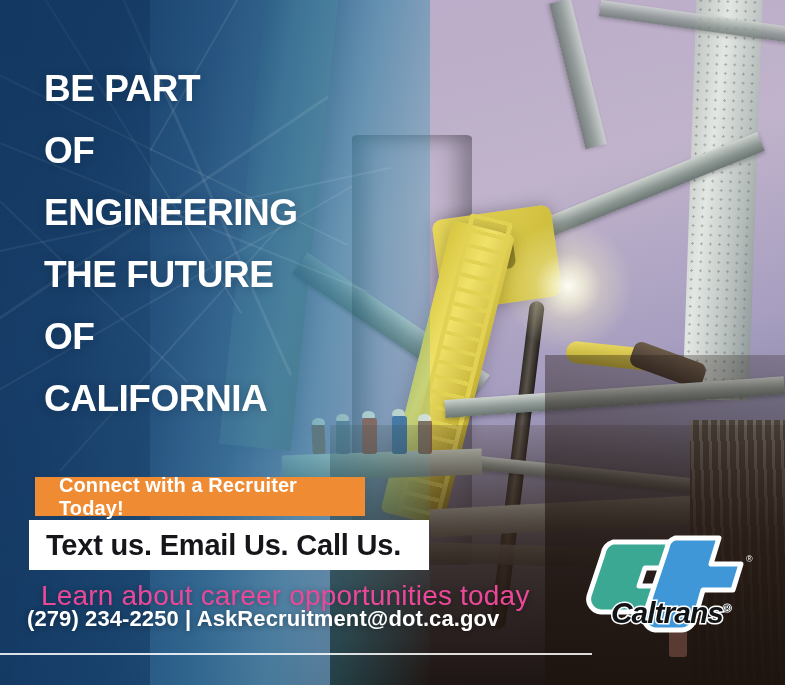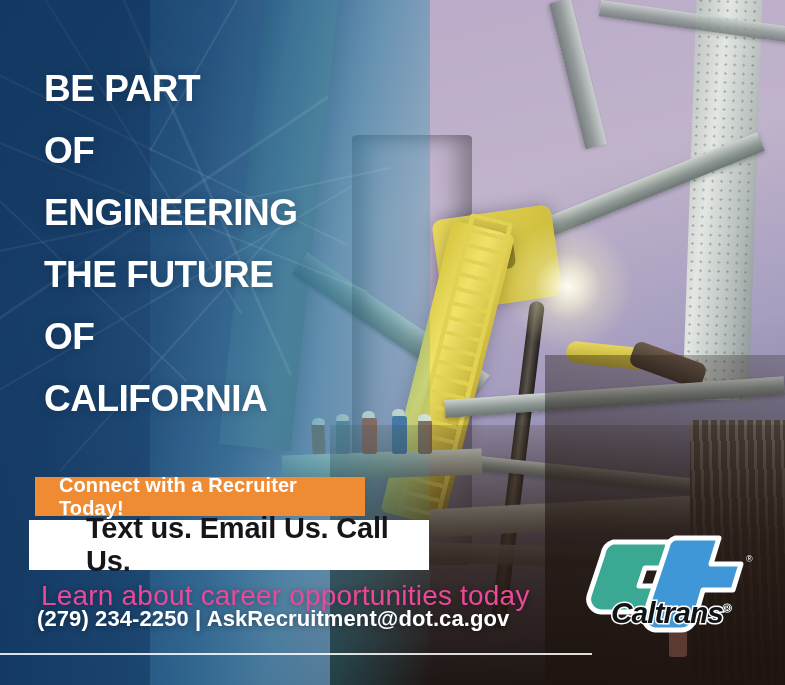--- a/index.html
+++ b/index.html
@@ -225,31 +225,31 @@
     padding-left:24px;letter-spacing:.1px;
   }
 
   .whitebox{
     position:absolute;left:29px;top:520px;width:400px;height:50px;
     background:#ffffff;
     display:flex;align-items:center;
   }
   .whitebox span{
     color:#16161a;font-weight:bold;font-size:29px;
-    padding-left:17px;letter-spacing:-0.2px;margin-left:40px;
+    padding-left:17px;letter-spacing:-0.2px;
   }
 
   .learn{
     position:absolute;left:41px;top:580px;
     color:#ec4899;font-size:28px;font-weight:300;
     letter-spacing:.2px;
     text-shadow:0 1px 6px rgba(0,0,0,.35);
   }
   .contact{
-    position:absolute;left:37px;top:606px;
+    position:absolute;left:27px;top:606px;
     color:#ffffff;font-size:22px;font-weight:bold;
     letter-spacing:.1px;
     text-shadow:0 1px 6px rgba(0,0,0,.40);
   }
 
   .rule{
     position:absolute;left:0;top:653px;width:592px;height:2px;
     background:rgba(255,255,255,.85);
   }
 

